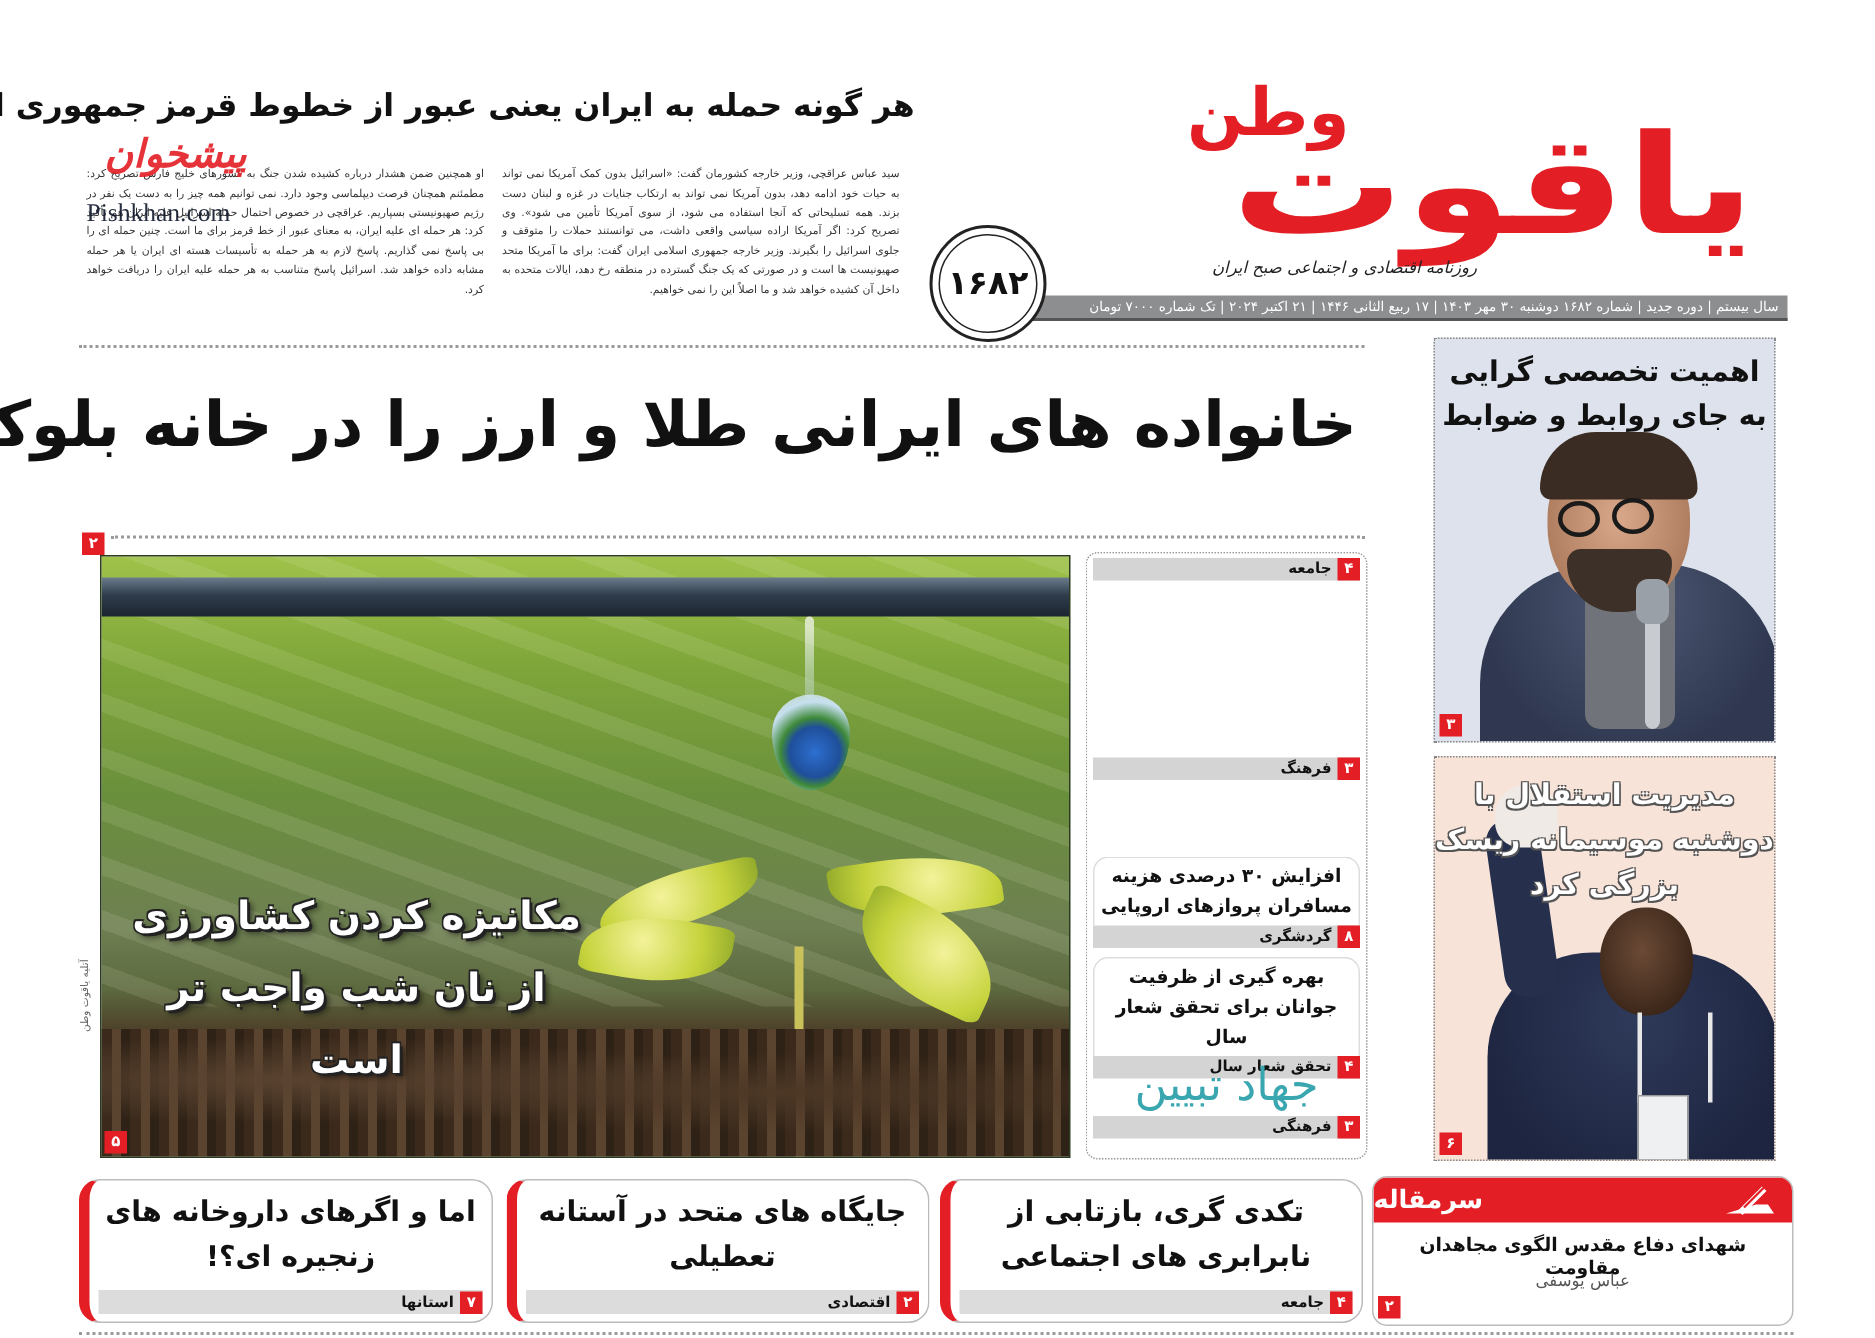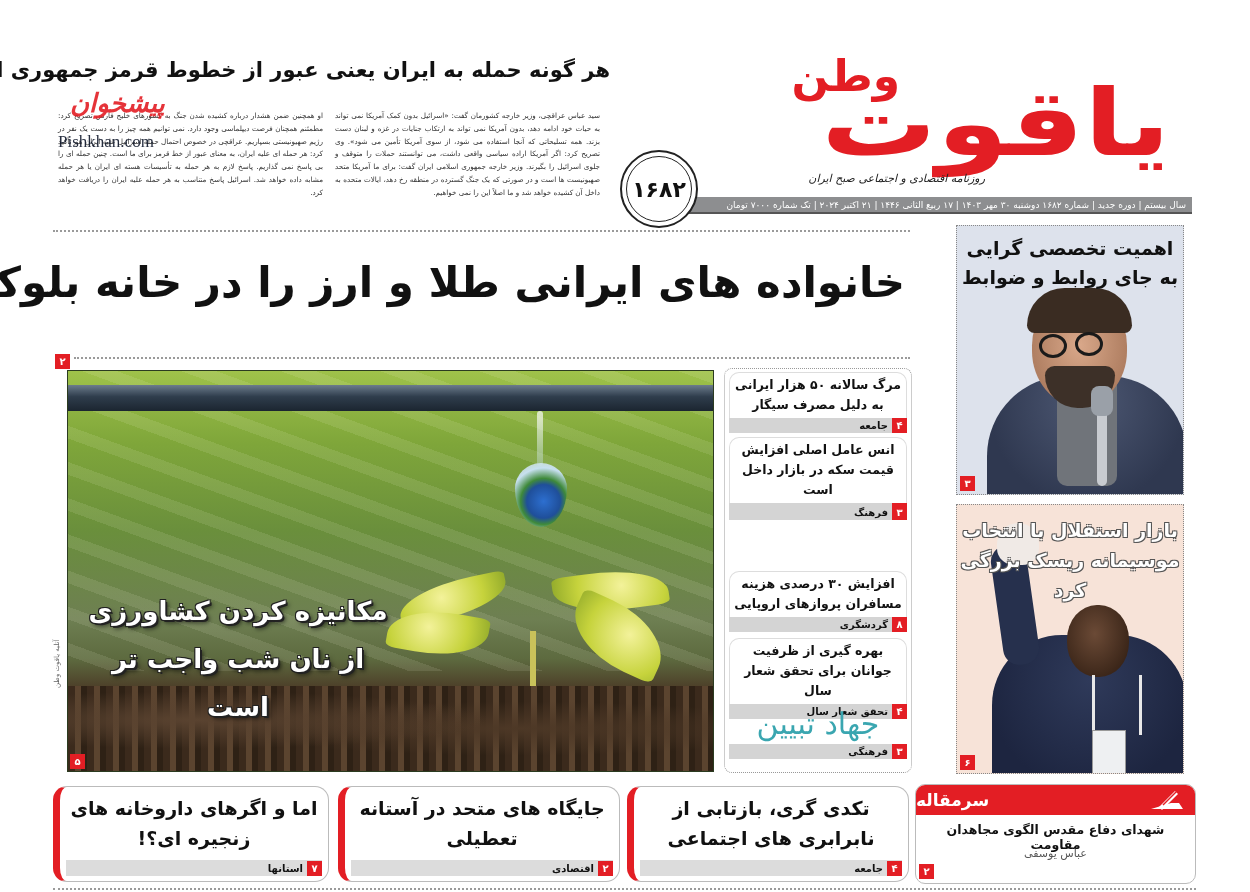--- a/index.html
+++ b/index.html
@@ -152,31 +152,23 @@
   <div class="soil"></div>
   <div class="hero-text">مکانیزه کردن کشاورزی از نان شب واجب تر است</div>
   <div class="hero-badge">
     <span class="page-badge">۵</span>
   </div>
 </div>
 <div class="abs photo-credit">آتلیه یاقوت وطن</div>
 
 <div class="abs briefs">
   <div class="brief" style="top:3px;">
-    <div class="brief-title">مرگ سالانه ۵۰ هزار ایرانی به دلیل مصرف سیگار</div>
     <div class="brief-cat">
       <span class="page-badge">۴</span>
       <span>جامعه</span>
-    </div>
-  </div>
-  <div class="brief" style="top:68px;">
-    <div class="brief-title">انس عامل اصلی افزایش قیمت سکه در بازار داخل است</div>
-    <div class="brief-cat">
-      <span class="page-badge">۲</span>
-      <span>اقتصادی</span>
     </div>
   </div>
   <div class="brief" style="top:136px;">
     <div class="brief-cat">
       <span class="page-badge">۳</span>
       <span>فرهنگ</span>
     </div>
   </div>
   <div class="brief" style="top:202px;">
     <div class="brief-title">افزایش ۳۰ درصدی هزینه مسافران پروازهای اروپایی</div>
@@ -217,21 +209,21 @@
   </div>
 </div>
 
 <div class="abs card card2">
   <div class="p-body man2-body"></div>
   <div class="p-body man2-arm"></div>
   <div class="p-body man2-hand"></div>
   <div class="p-body man2-head"></div>
   <div class="p-body lanyard"></div>
   <div class="p-body badge-card"></div>
-  <div class="card-title">بازار استقلال با انتخاب موسیمانه ریسک بزرگی کرد</div>
+  <div class="card-title">مدیریت استقلال با دوشنبه موسیمانه ریسک بزرگی کرد</div>
   <div class="card-badge">
     <span class="page-badge">۶</span>
   </div>
 </div>
 
 <div class="abs bcard bcard1">
   <div class="bcard-title">اما و اگرهای داروخانه های زنجیره ای؟!</div>
   <div class="bcard-foot">
     <span class="page-badge">۷</span>
     <span>استانها</span>

